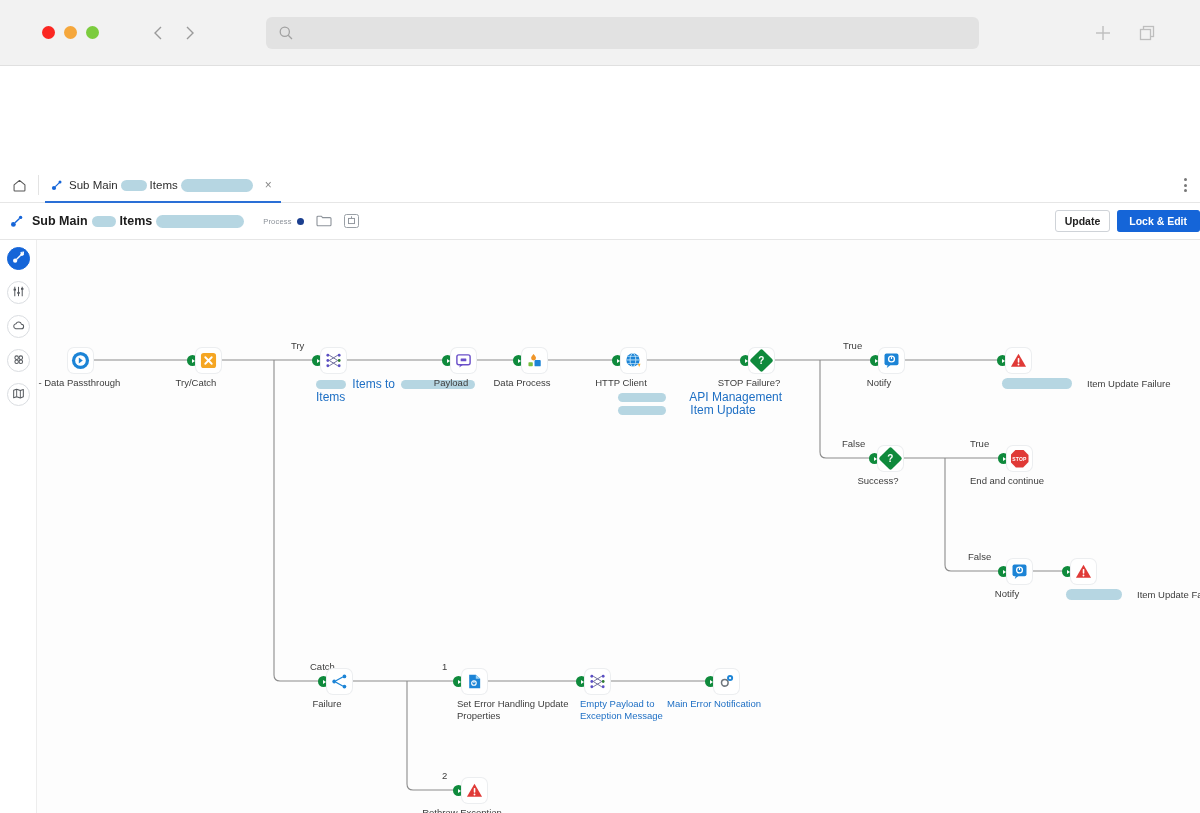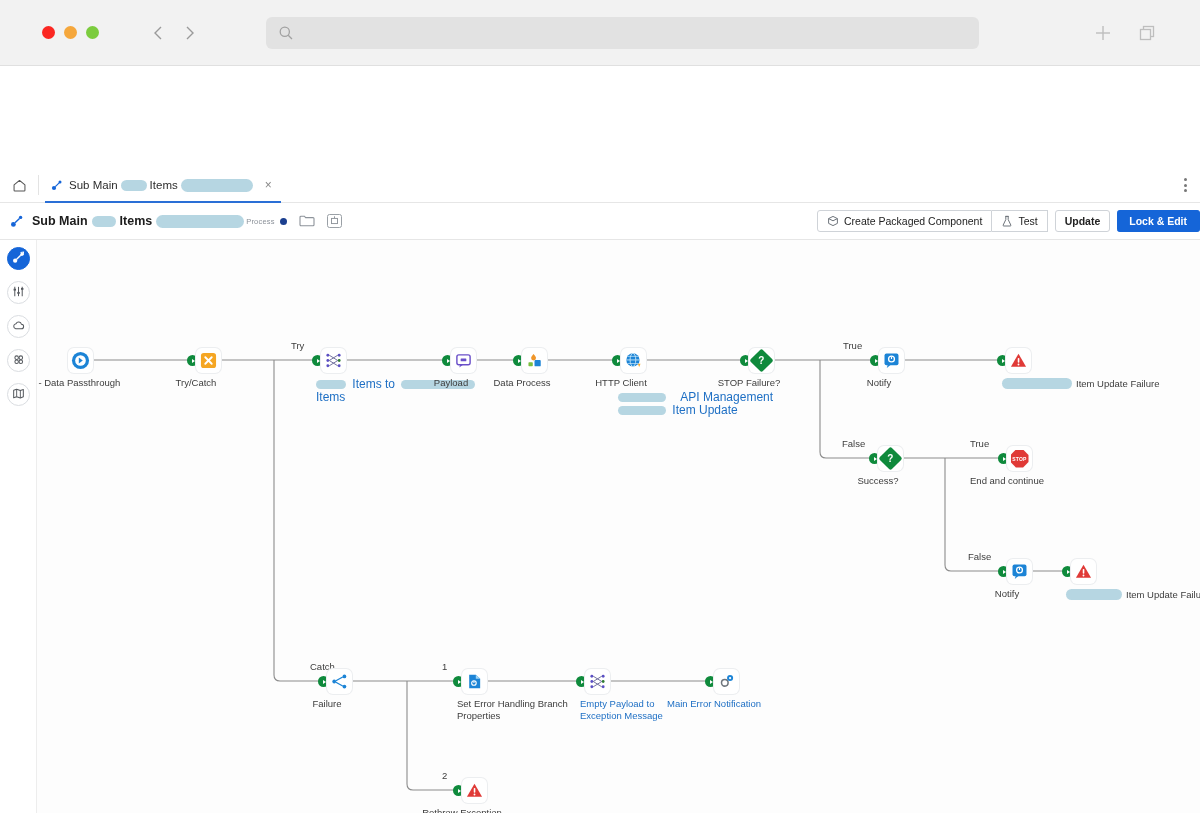--- a/index.html
+++ b/index.html
@@ -86,21 +86,21 @@
     height: 37px; background: #fff;
     border-bottom: 1px solid #e6e6e6;
     display: flex; align-items: center;
     padding: 0 0 0 10px;
   }
   .hdr-icon { width: 14px; height: 14px; margin-right: 8px; flex: none; }
   .hdr-title {
     display: flex; align-items: center; gap: 4px;
     font-size: 12.5px; font-weight: bold; color: #1c1c1c; white-space: nowrap;
   }
-  .hdr-meta { font-size: 7.5px; color: #8b9199; margin-left: 2px; letter-spacing: .2px; text-align: center; }
+  .hdr-meta { font-size: 7.5px; color: #8b9199; margin-left: 19px; letter-spacing: .2px; text-align: center; }
   .hdr-dot { width: 7px; height: 7px; border-radius: 50%; background: #1b3f8f; margin-left: 5px; }
   .hdr-sq {
     width: 15px; height: 14px; border: 1px solid #9aa0a6; border-radius: 2.5px;
     margin-left: 12px; position: relative;
   }
   .hdr-actions { margin-left: auto; display: flex; align-items: center; gap: 0; padding-right: 0; }
   .btn-group { display: flex; align-items: stretch; }
   .btn {
     height: 22px; display: flex; align-items: center; gap: 5px;
     padding: 0 9px; font-size: 10.5px; color: #222;
@@ -171,21 +171,21 @@
   .node-label.link { color: #1e6fc4; }
   .node-sub {
     position: absolute; top: 29px; left: -5px;
     font-size: 12px; color: #1e6fc4; line-height: 12.5px; white-space: nowrap;
   }
   .edge-label {
     position: absolute; font-size: 9.5px; color: #3c3c3c; white-space: nowrap;
   }
   .free-label {
     position: absolute; font-size: 9.5px; color: #3c3c3c; white-space: nowrap;
-    display: flex; align-items: flex-start; gap: 4px;
+    display: flex; align-items: flex-start; gap: 15px;
   }
 
   
   .redact {
     display: inline-block; background: #a9cfdd; border-radius: 9px;
     height: 11px; vertical-align: -1px; opacity: .85;
   }
   .redact.h13 { height: 13px; border-radius: 7px; }
   .redact.h9 { height: 9px; border-radius: 5px; }
 
@@ -305,40 +305,20 @@
       </svg>
     </span>
     <span class="hdr-sq">
       <svg viewBox="0 0 15 14" width="13" height="12" style="position:absolute;left:0;top:0">
         <rect x="4" y="4" width="7" height="6" fill="none" stroke="#8d939a" stroke-width="1.1"></rect>
         <line x1="7.5" y1="1.5" x2="7.5" y2="4" stroke="#8d939a" stroke-width="1.1"></line>
       </svg>
     </span>
 
     <div class="hdr-actions">
-      <div class="btn-group">
-        <button class="btn first">
-          <span class="btn-ic">
-            <svg viewBox="0 0 12 12" width="12" height="12">
-                <path d="M6 1.4 10.4 3.6 6 5.8 1.6 3.6z" fill="none" stroke="#6f757c" stroke-width="1"></path>
-                <path d="M1.6 3.6v4.8L6 10.6l4.4-2.2V3.6" fill="none" stroke="#6f757c" stroke-width="1"></path>
-              </svg>
-          </span>
-          <span>Create Packaged Component</span>
-        </button>
-        <button class="btn">
-          <span class="btn-ic">
-            <svg viewBox="0 0 12 12" width="12" height="12">
-                <path d="M4.8 1.4v3.2L2.2 10a.7.7 0 0 0 .6 1h6.4a.7.7 0 0 0 .6-1L7.2 4.6V1.4z" fill="none" stroke="#6f757c" stroke-width="1"></path>
-                <line x1="4.2" y1="1.4" x2="7.8" y2="1.4" stroke="#6f757c" stroke-width="1"></line>
-              </svg>
-          </span>
-          <span>Test</span>
-        </button>
-      </div>
       <button class="btn solo" style="font-weight:bold">
         <span>Update</span>
       </button>
       <button class="btn primary">
         <span>Lock &amp; Edit</span>
       </button>
     </div>
   </div>
 
   <div class="app-body">
@@ -521,25 +501,25 @@
             <ellipse cx="8.4" cy="8.4" rx="3" ry="7" fill="none" stroke="#bfe2f7" stroke-width="1"></ellipse>
             <line x1="1.4" y1="8.4" x2="15.4" y2="8.4" stroke="#bfe2f7" stroke-width="1"></line>
             <line x1="2.6" y1="4.6" x2="14.2" y2="4.6" stroke="#bfe2f7" stroke-width=".8"></line>
             <line x1="2.6" y1="12.2" x2="14.2" y2="12.2" stroke="#bfe2f7" stroke-width=".8"></line>
             <path d="M13.6 12.4 15 15.8 16.4 12.4z" fill="#f5a623"></path>
           </svg>
         </div>
         <div class="node-label" style="top:29px">HTTP Client</div>
         <div class="node-sub" style="top:43px;left:-3px">
           <span class="redact h9" style="width:48px"></span>
-          <span style="margin-left:11px">API Management</span>
+          <span style="margin-left:20px">API Management</span>
         </div>
         <div class="node-sub" style="top:56px;left:-3px">
           <span class="redact h9" style="width:48px"></span>
-          <span style="margin-left:3px">Item Update</span>
+          <span style="margin-left:21px">Item Update</span>
         </div>
       </div>
 
       <div class="node" style="left:712px;top:108px">
         <div class="port"></div>
         <div class="node-icon">
           <div class="diamond">
               <span>?</span>
             </div>
         </div>
@@ -650,21 +630,21 @@
       <div class="node" style="left:425px;top:429px">
         <div class="port"></div>
         <div class="node-icon">
           <svg viewBox="0 0 18 18" width="17" height="17">
             <path d="M3.4 1.8h7L15 6.2v10H3.4z" fill="#1c84d6"></path>
             <path d="M10.4 1.8 15 6.2h-4.6z" fill="#9ed4f5"></path>
             <circle cx="8.4" cy="10.6" r="2.4" fill="none" stroke="#fff" stroke-width="1.2"></circle>
             <line x1="8.4" y1="10.6" x2="8.4" y2="8.6" stroke="#fff" stroke-width="1.1"></line>
           </svg>
         </div>
-        <div class="node-label wrap">Set Error Handling Branch Properties</div>
+        <div class="node-label wrap">Set Error Handling Update Properties</div>
       </div>
 
       <div class="node" style="left:548px;top:429px">
         <div class="port"></div>
         <div class="node-icon">
           <svg viewBox="0 0 18 18" width="17" height="17">
             <circle cx="3" cy="3.4" r="1.5" fill="#5b4fc4"></circle>
               <circle cx="3" cy="9" r="1.5" fill="#5b4fc4"></circle>
               <circle cx="3" cy="14.6" r="1.5" fill="#5b4fc4"></circle>
             <circle cx="15" cy="3.4" r="1.5" fill="#5b4fc4"></circle>

